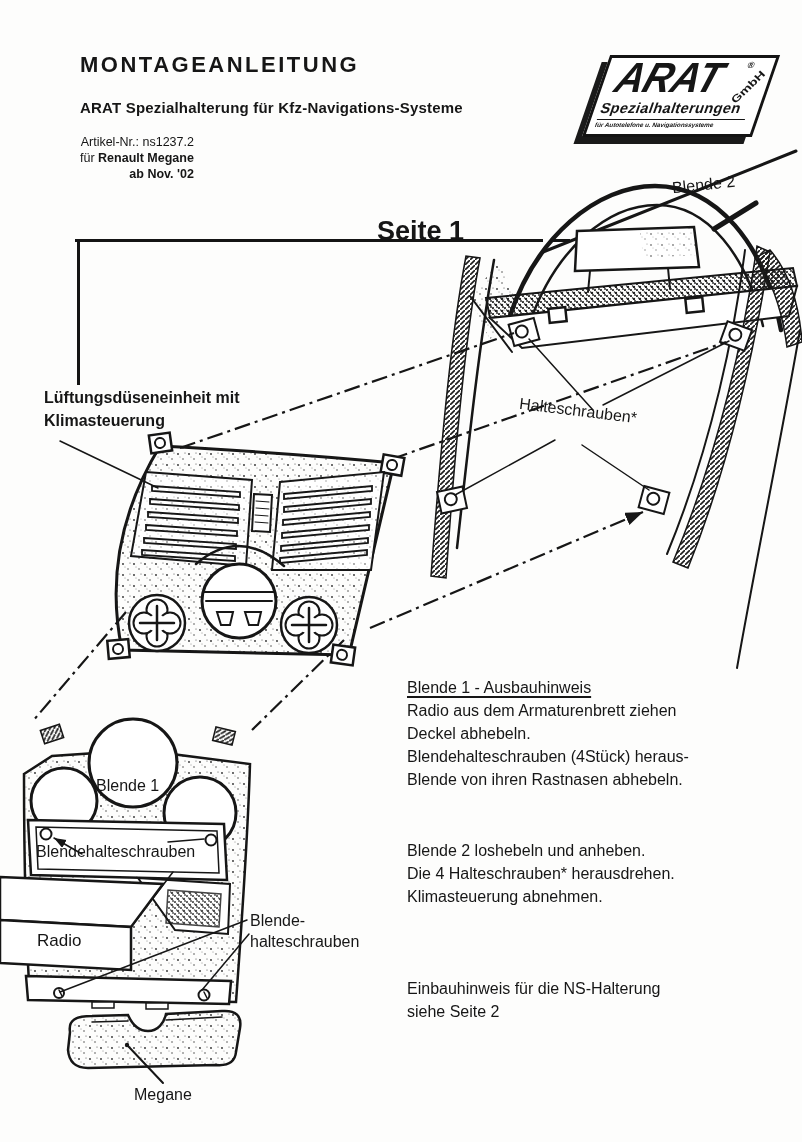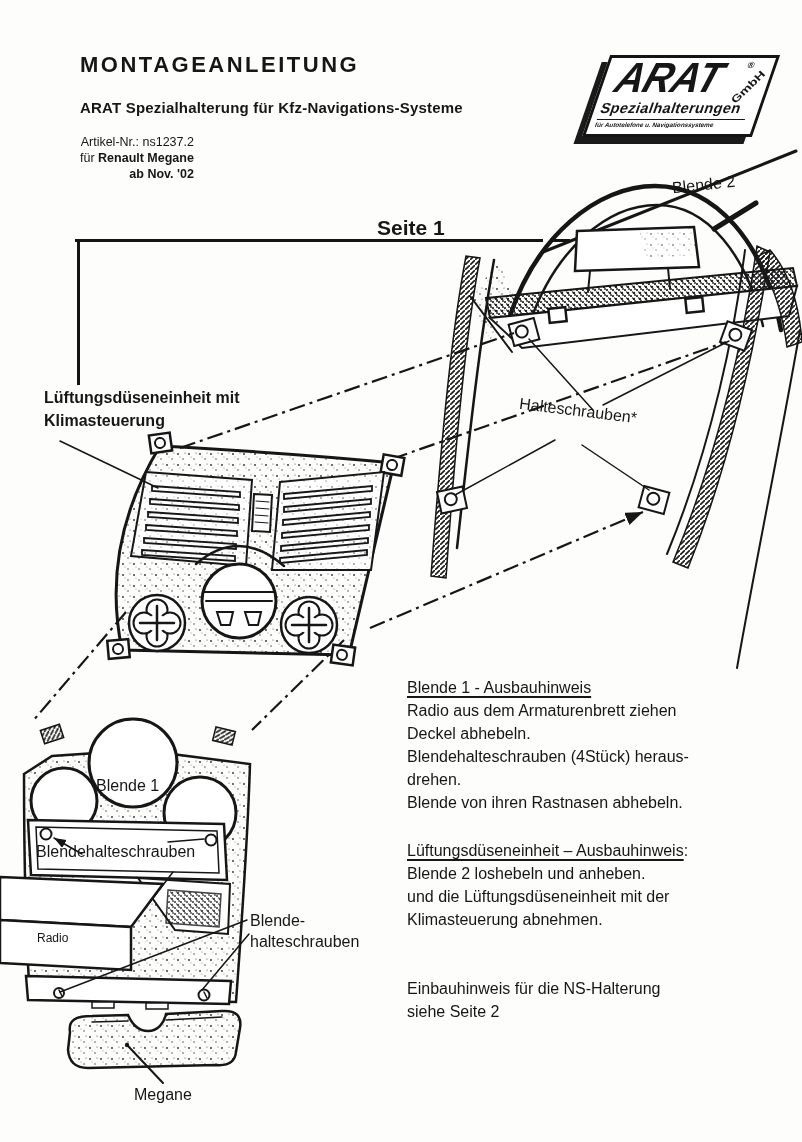--- a/index.html
+++ b/index.html
@@ -16,32 +16,32 @@
   
   .logo-box{left:596px;top:55px;width:164px;height:76px;background:#fff;
     border:3.5px solid #141414;transform:skewX(-19deg);
     box-shadow:-6px 7px 0 0 #1a1a1a;}
   .logo-brand{left:12px;top:-4px;font-size:42px;font-weight:bold;font-style:italic;letter-spacing:0px;transform:scaleX(.92);transform-origin:left;}
   .logo-reg{left:138px;top:2px;font-size:9px;font-weight:bold;}
   .logo-gmbh{left:128px;top:22px;font-size:12px;font-weight:bold;transform:rotate(-55deg);}
   .logo-line1{left:6px;top:42px;font-size:14.5px;font-weight:bold;letter-spacing:.4px;}
   .logo-line2{left:6px;top:61px;font-size:6.3px;font-weight:bold;border-top:1.5px solid #141414;padding-top:1px;width:148px;white-space:nowrap;overflow:hidden;}
   
-  .section-heading{left:377px;top:216px;font-size:21px;font-weight:bold;}
+  .section-heading{left:377px;top:216px;font-size:27px;font-weight:bold;}
   .rule-h{left:75px;top:239px;width:468px;height:2.5px;background:#141414;}
   .rule-h2{left:550px;top:239px;width:20px;height:2.5px;background:#141414;}
   .rule-v{left:77px;top:239px;width:2.5px;height:146px;background:#141414;}
   
   .dlabel{font-size:16px;white-space:nowrap;}
   .lbl-blende2{left:672px;top:176px;transform:rotate(-6deg);}
   .lbl-lueftung{left:44px;top:386px;line-height:23px;font-weight:bold;}
   .lbl-halteschrauben{left:519px;top:402px;transform:rotate(7deg);}
   .lbl-blende1{left:96px;top:777px;}
   .lbl-bhs{left:36px;top:843px;}
-  .lbl-radio{left:37px;top:931px;font-size:12px;}
+  .lbl-radio{left:37px;top:931px;font-size:17px;}
   .lbl-bhs2{left:250px;top:910px;line-height:21px;}
   .lbl-deckel{left:134px;top:1086px;}
   
   .txtblock{font-size:16px;line-height:23px;width:360px;}
   .block1{left:407px;top:676px;}
   .block2{left:407px;top:839px;}
   .block3{left:407px;top:977px;}
   .txtblock p{margin:0;}
   .underlined{text-decoration:underline;text-underline-offset:3px;text-decoration-thickness:1.5px;}
   .head{font-size:16px;}
@@ -263,27 +263,25 @@
   <div>Blende-</div>
   <div>halteschrauben</div>
 </div>
 <div class="abs dlabel lbl-deckel">Megane</div>
 
 <div class="abs txtblock block1">
   <p class="head underlined">Blende 1  - Ausbauhinweis</p>
   <p>Radio aus dem Armaturenbrett ziehen</p>
   <p>Deckel abhebeln.</p>
   <p>Blendehalteschrauben (4Stück) heraus-</p>
-  <p>drehen.</p>
   <p>Blende von ihren Rastnasen abhebeln.</p>
 </div>
 
 <div class="abs txtblock block2">
-  <p class="head"><span class="underlined">Lüftungsdüseneinheit – Ausbauhinweis</span><span>:</span></p>
   <p>Blende 2 loshebeln und anheben.</p>
-  <p>und die Lüftungsdüseneinheit mit der</p>
+  <p>Die 4 Halteschrauben* herausdrehen.</p>
   <p>Klimasteuerung abnehmen.</p>
 </div>
 
 <div class="abs txtblock block3">
   <p>Einbauhinweis für die NS-Halterung</p>
   <p>siehe Seite 2</p>
 </div>
 
 </body></html>

